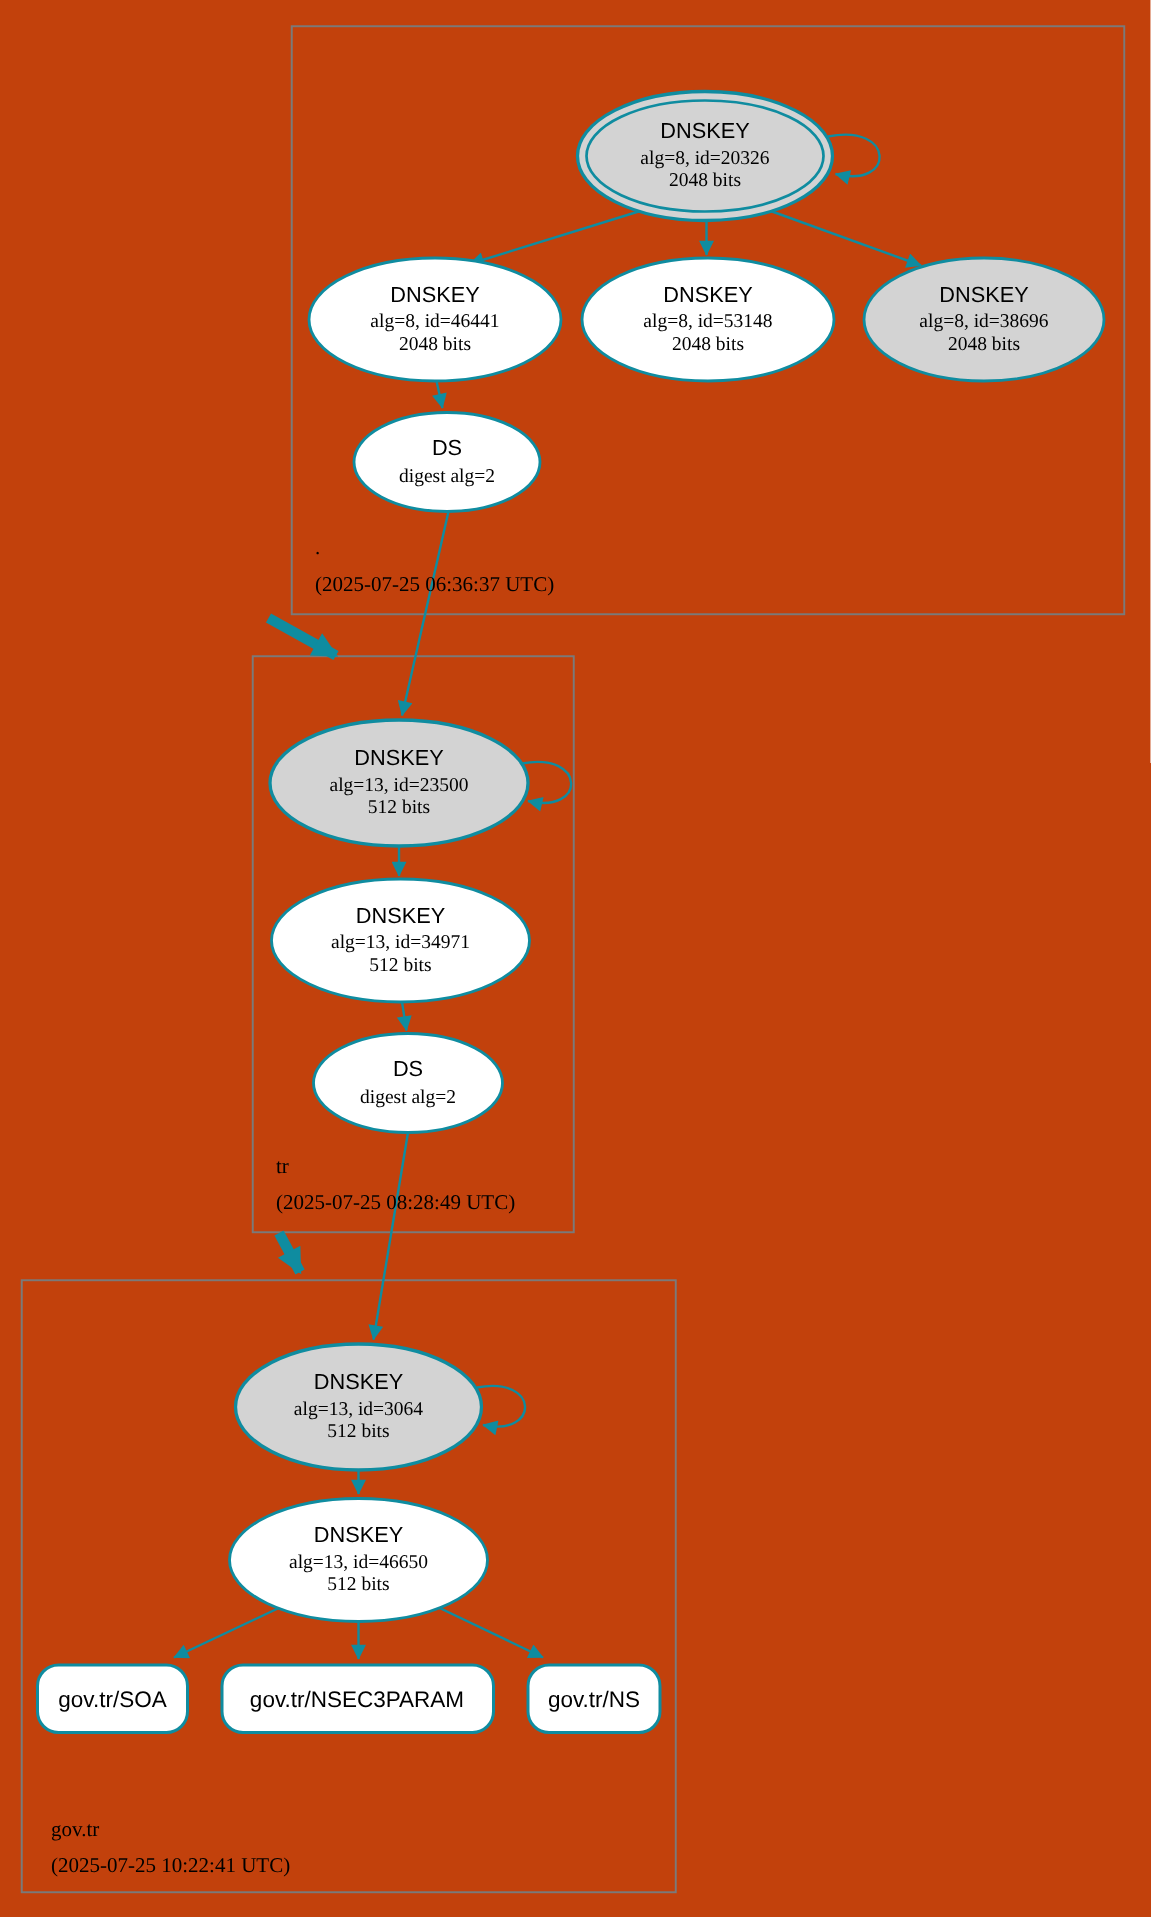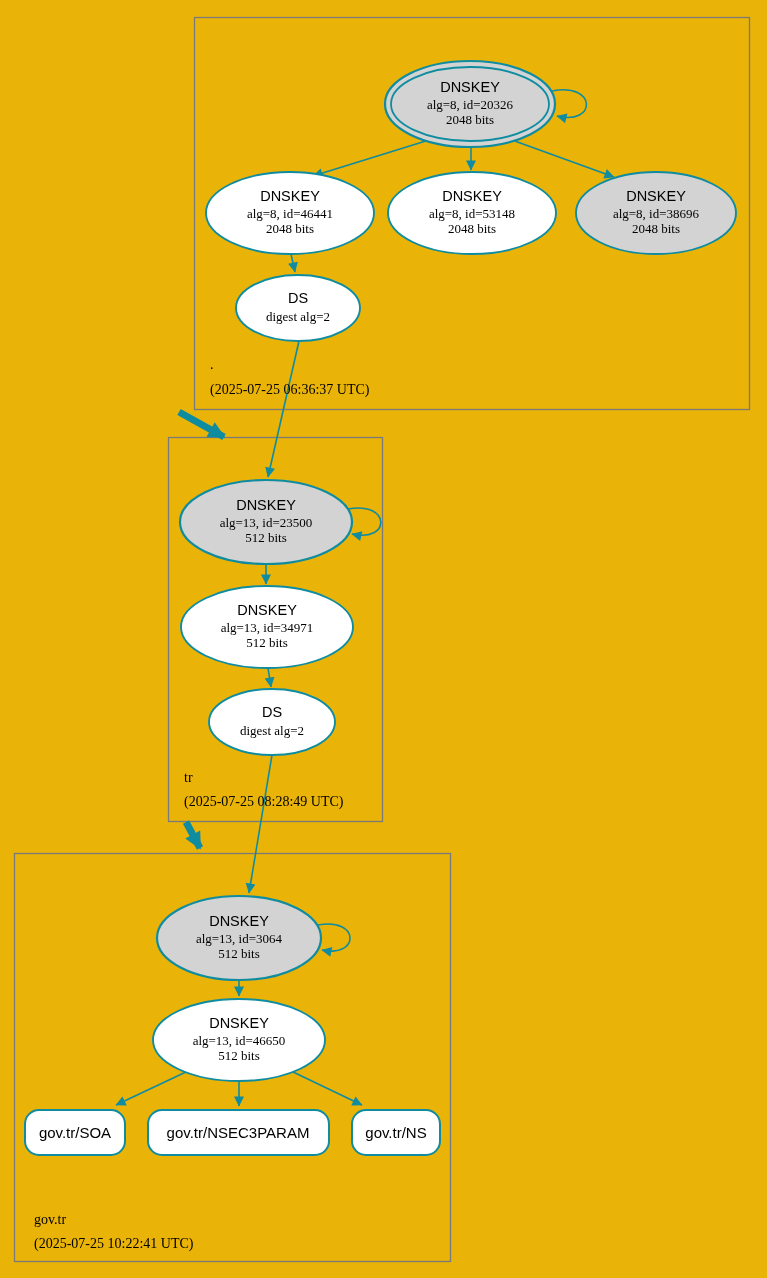--- a/index.html
+++ b/index.html
@@ -1,16 +1,16 @@
 <!DOCTYPE html>
 <html style="--edge: #0f8ca0; --ksk-fill: #d3d3d3; --node-fill: #ffffff; --box-border: #7a7a7a; --text: #000000;"><head>
 <meta charset="utf-8">
 <style>
   html,body{margin:0;padding:0;background:#ffffff;}
-  .canvas{position:relative;width:767px;height:1278px;background:#eab308;overflow:hidden;}
+  .canvas{position:relative;width:767px;height:1278px;background:#c2410c;overflow:hidden;}
   svg{display:block;}
   .zonebox{fill:none;stroke:var(--box-border,#7a7a7a);stroke-width:1.3;}
   .edge{stroke:var(--edge,#0f8ca0);stroke-width:1.6;fill:none;}
   .edge-thick{stroke:var(--edge,#0f8ca0);stroke-width:7;fill:none;}
   .node{fill:var(--node-fill,#ffffff);stroke:var(--edge,#0f8ca0);stroke-width:1.9;}
   .node-ksk{fill:var(--ksk-fill,#d3d3d3);stroke:var(--edge,#0f8ca0);stroke-width:2.2;}
   .node-ksk-inner{fill:none;stroke:var(--edge,#0f8ca0);stroke-width:1.8;}
   .rrset{fill:var(--node-fill,#ffffff);stroke:var(--edge,#0f8ca0);stroke-width:2;}
   .t-title{font-family:"Liberation Sans",sans-serif;font-size:14.5px;fill:var(--text,#000);}
   .t-detail{font-family:"Liberation Serif",serif;font-size:13px;fill:var(--text,#000);}

